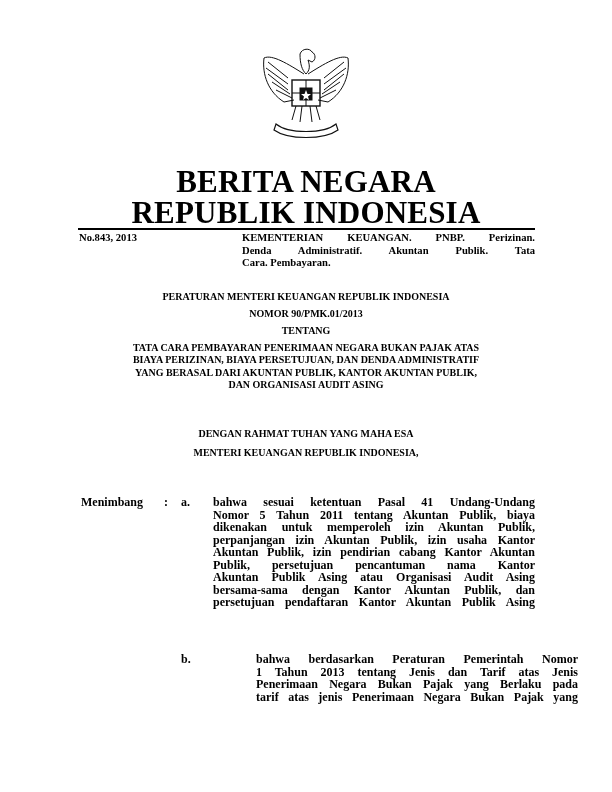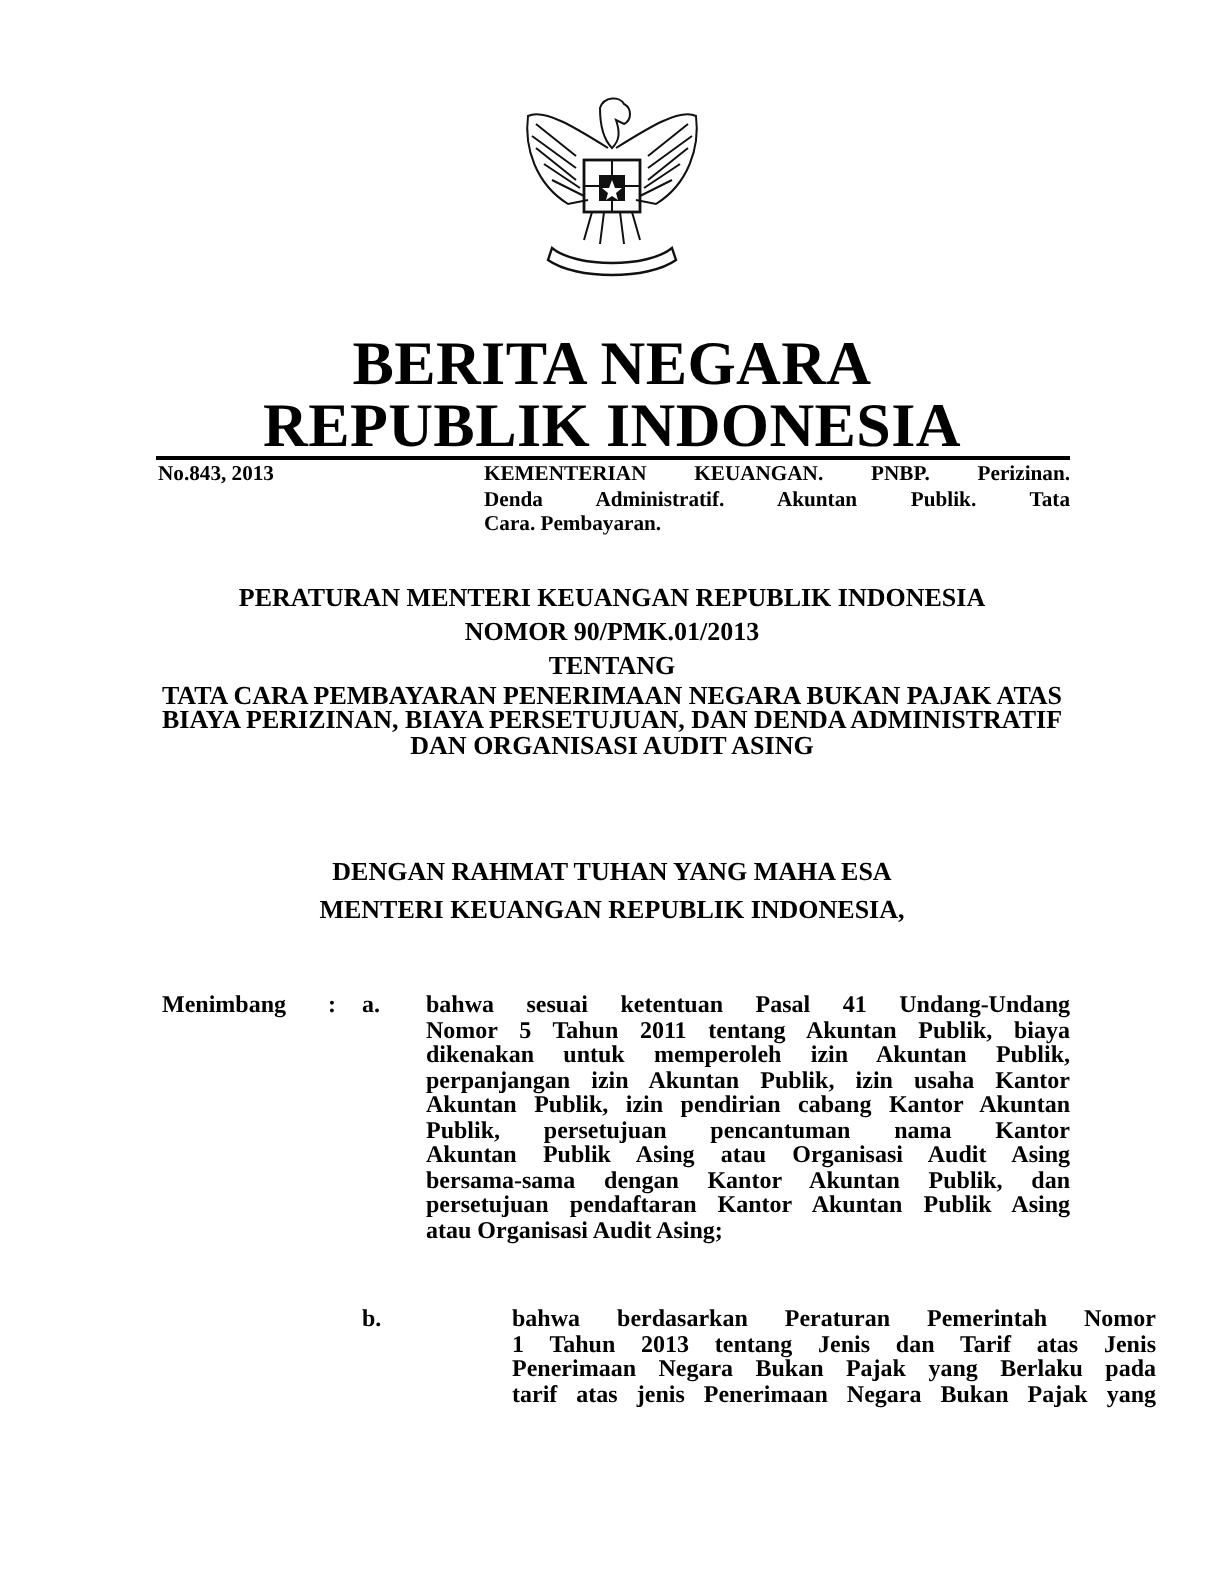--- a/index.html
+++ b/index.html
@@ -11,21 +11,21 @@
            font-family: "Liberation Serif", serif; font-weight: bold;
            font-size: 31px; letter-spacing: 0.2px; line-height: 34px; }
   .t1 { top: 165px; }
   .t2 { top: 196px; }
   .rule { left: 78px; top: 228px; width: 457px; height: 2px; background: #000; }
   .meta { font-size: 10.6px; font-weight: bold; line-height: 12.6px; }
   .no { left: 79px; top: 232px; }
   .kw { left: 242px; top: 232px; width: 293px; text-align: justify; text-align-last: auto; }
   .kw span { display: block; text-align: justify; text-align-last: justify; }
   .kw span.last { text-align-last: left; }
-  .center { left: 0; width: 612px; text-align: center; font-weight: bold; font-size: 13px; }
+  .center { left: 0; width: 612px; text-align: center; font-weight: bold; font-size: 10px; }
   .head1 { top: 291px; }
   .head2 { top: 308px; }
   .head3 { top: 325px; }
   .subj { top: 342px; line-height: 12.4px; }
   .subj span { display: block; }
   .dengan1 { top: 428px; }
   .dengan2 { top: 447px; }
   .body { font-size: 12px; font-weight: bold; line-height: 12.5px; }
   .menimbang { left: 81px; top: 496px; }
   .colon { left: 164px; top: 496px; }
@@ -78,41 +78,41 @@
   <span class="last">Cara. Pembayaran.</span>
 </div>
 
 <div class="abs center head1">PERATURAN MENTERI KEUANGAN REPUBLIK INDONESIA</div>
 <div class="abs center head2">NOMOR 90/PMK.01/2013</div>
 <div class="abs center head3">TENTANG</div>
 
 <div class="abs center subj">
   <span>TATA CARA PEMBAYARAN PENERIMAAN NEGARA BUKAN PAJAK ATAS</span>
   <span>BIAYA PERIZINAN, BIAYA PERSETUJUAN, DAN DENDA ADMINISTRATIF</span>
+  <span>YANG BERASAL DARI AKUNTAN PUBLIK, KANTOR AKUNTAN PUBLIK,</span>
   <span>DAN ORGANISASI AUDIT ASING</span>
 </div>
 
 <div class="abs center dengan1">DENGAN RAHMAT TUHAN YANG MAHA ESA</div>
 <div class="abs center dengan2">MENTERI KEUANGAN REPUBLIK INDONESIA,</div>
 
 <div class="abs body menimbang">Menimbang</div>
 <div class="abs body colon">:</div>
 
 <div class="abs body la">a.</div>
 <div class="abs body para pa">
   <span>bahwa sesuai ketentuan Pasal 41 Undang-Undang</span>
   <span>Nomor  5 Tahun 2011 tentang Akuntan Publik, biaya</span>
   <span>dikenakan untuk memperoleh izin Akuntan Publik,</span>
   <span>perpanjangan izin Akuntan Publik, izin usaha Kantor</span>
   <span>Akuntan Publik, izin pendirian cabang Kantor Akuntan</span>
   <span>Publik, persetujuan pencantuman nama Kantor</span>
   <span>Akuntan Publik Asing atau Organisasi Audit Asing</span>
   <span>bersama-sama dengan Kantor Akuntan Publik, dan</span>
   <span>persetujuan pendaftaran Kantor Akuntan Publik Asing</span>
-  <span class="last">atau Organisasi Audit Asing;</span>
 </div>
 
 <div class="abs body lb">b.</div>
 <div class="abs body para pb">
   <span>bahwa berdasarkan Peraturan Pemerintah Nomor</span>
   <span>1 Tahun 2013 tentang Jenis dan Tarif atas Jenis</span>
   <span>Penerimaan Negara Bukan Pajak yang Berlaku pada</span>
   <span>tarif atas jenis Penerimaan Negara Bukan Pajak yang</span>
 </div>
 

